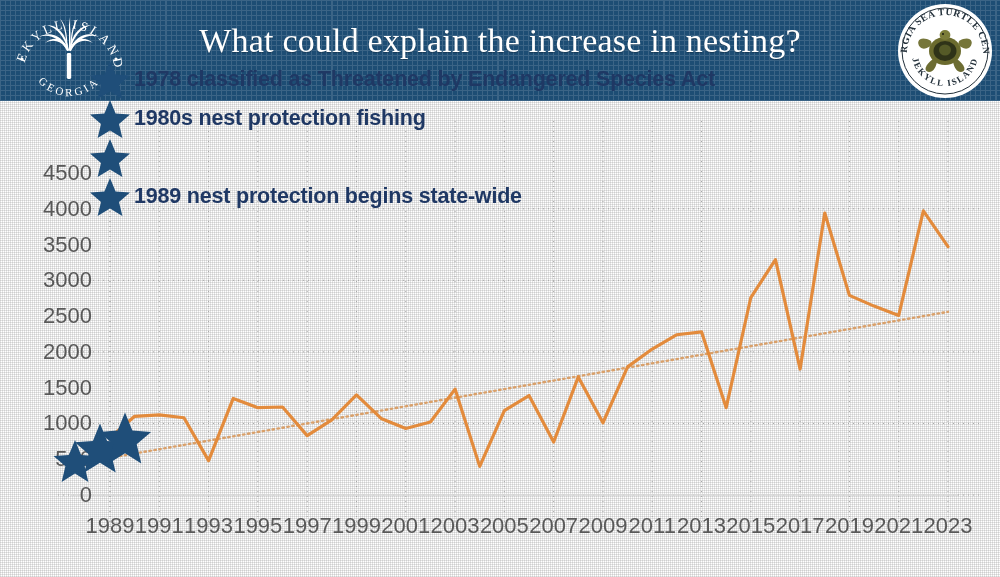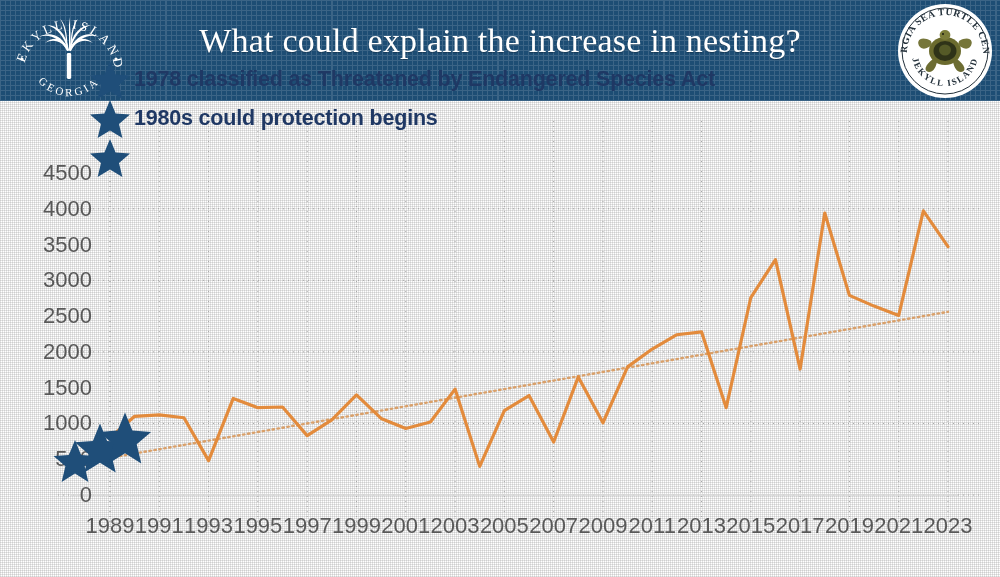--- a/index.html
+++ b/index.html
@@ -224,28 +224,36 @@
           </svg>
       </span>
       <span class="txt">1978 classified as Threatened by Endangered Species Act</span>
     </div>
     <div class="note">
       <span class="star">
         <svg viewBox="0 0 44 42" width="44" height="42">
             <polygon points="22,2 27.6,15.4 42,16.6 31,26 34.4,40 22,32.4 9.6,40 13,26 2,16.6 16.4,15.4" fill="#1f4e79"></polygon>
           </svg>
       </span>
-      <span class="txt">1980s could protection begins</span>
-    </div>
-    <div class="note">
-      <span class="star">
-        <svg viewBox="0 0 44 42" width="44" height="42">
-            <polygon points="22,2 27.6,15.4 42,16.6 31,26 34.4,40 22,32.4 9.6,40 13,26 2,16.6 16.4,15.4" fill="#1f4e79"></polygon>
-          </svg>
-      </span>
+      <span class="txt">1980s nest protection fishing</span>
+    </div>
+    <div class="note">
+      <span class="star">
+        <svg viewBox="0 0 44 42" width="44" height="42">
+            <polygon points="22,2 27.6,15.4 42,16.6 31,26 34.4,40 22,32.4 9.6,40 13,26 2,16.6 16.4,15.4" fill="#1f4e79"></polygon>
+          </svg>
+      </span>
+    </div>
+    <div class="note">
+      <span class="star">
+        <svg viewBox="0 0 44 42" width="44" height="42">
+            <polygon points="22,2 27.6,15.4 42,16.6 31,26 34.4,40 22,32.4 9.6,40 13,26 2,16.6 16.4,15.4" fill="#1f4e79"></polygon>
+          </svg>
+      </span>
+      <span class="txt">1989 nest protection begins state-wide</span>
     </div>
   </div>
 
   <div id="marker-layer">
       <div class="mini-star" style="left: 52.4941px; top: 437.653px; width: 46px; height: 46px;">
         <svg viewBox="0 0 44 42" width="46" height="46">
           <polygon points="22,1 27.8,15.2 42.5,16.3 31.2,26 34.8,41 22,33 9.2,41 12.8,26 1.5,16.3 16.2,15.2" fill="#1f4e79"></polygon>
         </svg>
       </div>
       <div class="mini-star" style="left: 73.1412px; top: 420.773px; width: 54px; height: 54px;">

